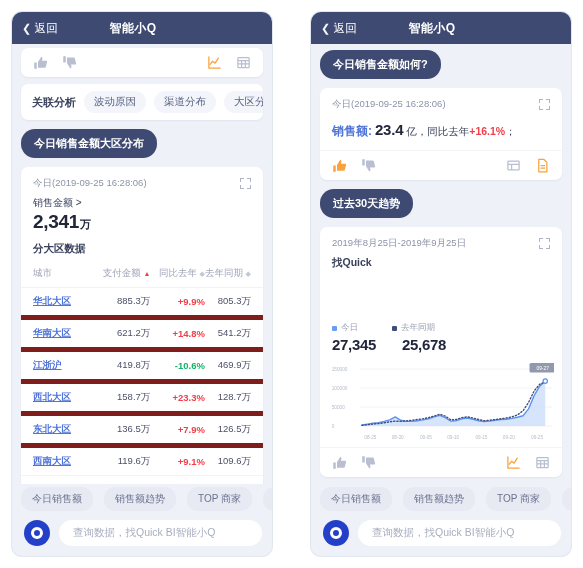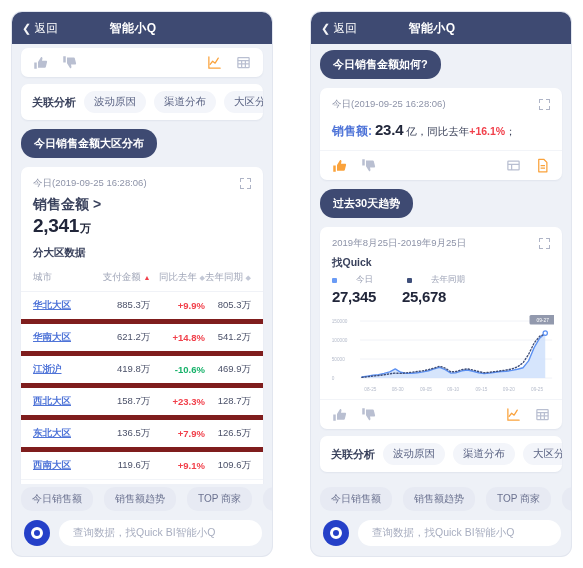--- a/index.html
+++ b/index.html
@@ -107,21 +107,21 @@
   .ch-time { font-size: 9.5px; color: #8d93a8; flex: 1 1 auto; }
   .expand { width: 11px; height: 11px; position: relative; flex: 0 0 auto; margin-top: 1px; }
   .expand i { position: absolute; width: 4px; height: 4px; border: 1px solid #aeb4c6; }
   .expand i:nth-child(1){ top:0; left:0; border-right:0; border-bottom:0; }
   .expand i:nth-child(2){ top:0; right:0; border-left:0; border-bottom:0; }
   .expand i:nth-child(3){ bottom:0; left:0; border-right:0; border-top:0; }
   .expand i:nth-child(4){ bottom:0; right:0; border-left:0; border-top:0; }
 
   
   .metric { padding: 0 12px 8px 12px; }
-  .m-label { font-size: 14px; font-weight: bold; color: #39415c; }
+  .m-label { font-size: 10px; font-weight: normal; color: #39415c; }
   .m-val { font-size: 19px; font-weight: bold; color: #21263a; line-height: 1.25; letter-spacing: -.3px; }
   .m-val .unit { font-size: 11px; font-weight: bold; margin-left: 1px; }
   .m-sub { font-size: 9.5px; color: #9aa0b4; }
   .up { color: #f1404b; font-weight: bold; }
   .down { color: #17b26a; font-weight: bold; }
 
   .sec-title { font-size: 10.5px; font-weight: bold; color: #39415c; padding: 0 12px 4px 12px; }
 
   
   table { width: 100%; border-collapse: collapse; }
@@ -137,21 +137,21 @@
   .sortmark { color: #f1404b; font-size: 7px; }
   .sortmark.grey { color: #c3c8d6; }
 
   
   .ans { padding: 4px 12px 10px 12px; font-size: 10.5px; color: #3a4058; }
   .ans .k { color: #4f74d8; font-weight: bold; font-size: 12px; }
   .ans .big { font-size: 15px; font-weight: bold; color: #21263a; letter-spacing: -.2px; }
 
   
   .legend { display: flex; padding: 0 12px 2px 12px; gap: 34px; }
-  .lg { display: flex; align-items: center; gap: 19px; font-size: 8.5px; color: #9aa0b4; }
+  .lg { display: flex; align-items: center; gap: 4px; font-size: 8.5px; color: #9aa0b4; margin-top: 48px; }
   .dot { width: 5px; height: 5px; border-radius: 1px; display: inline-block; }
   .vals { display: flex; padding: 0 12px 6px 12px; gap: 16px; }
   .vals span { font-size: 15px; font-weight: bold; color: #21263a; width: 54px; letter-spacing: -.3px; }
 
   .plot { padding: 2px 8px 4px 8px; }
   .plot svg { display: block; width: 100%; height: 82px; }
 
   
   .sugg {
     display: flex; align-items: center; gap: 11px;

